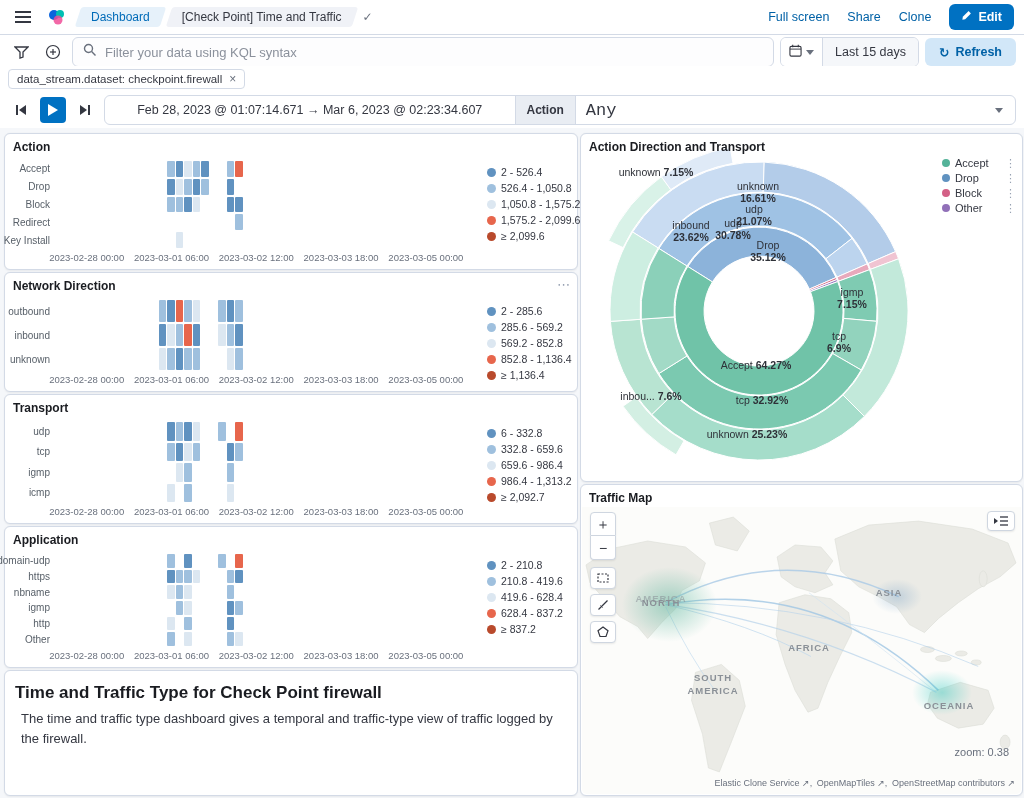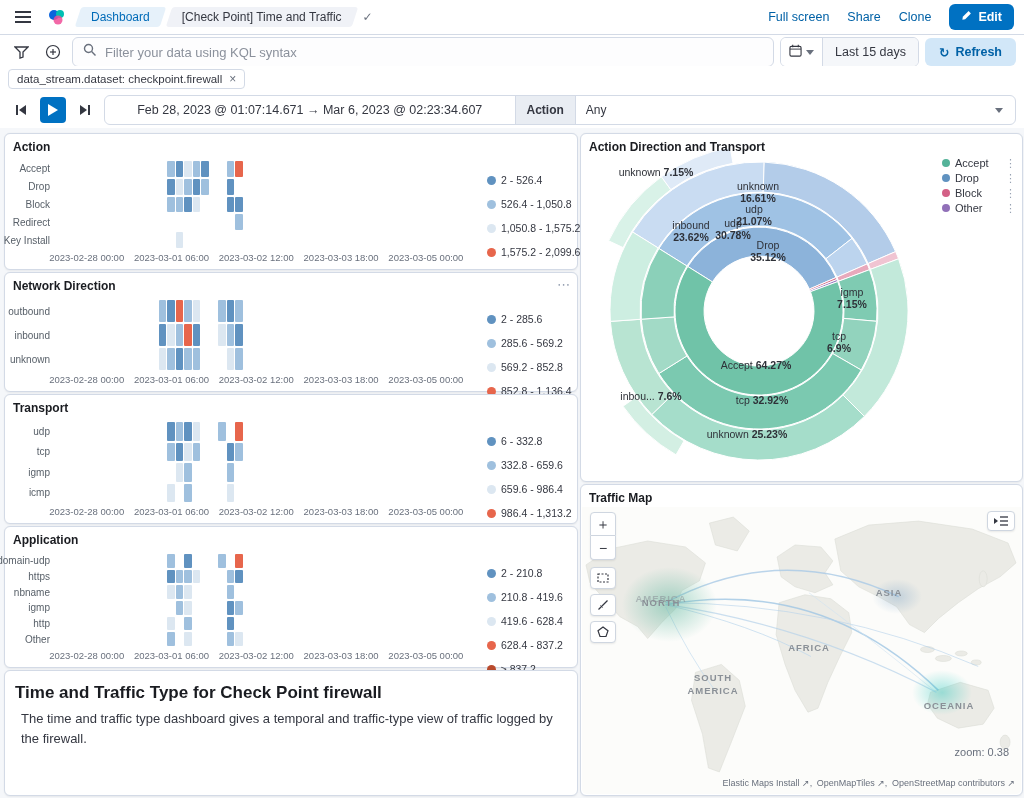--- a/index.html
+++ b/index.html
@@ -45,42 +45,42 @@
   .controls-row{position:absolute;top:92px;left:0;right:0;height:36px;display:flex;align-items:center;
                 padding:0 8px;gap:6px;background:#fff;}
   .ts-btn{width:26px;height:26px;display:flex;align-items:center;justify-content:center;border-radius:4px;}
   .ts-btn.play{background:#0071c2;}
   .controls-box{flex:1;display:flex;align-items:stretch;height:28px;border:1px solid #d3dae6;border-radius:6px;background:#fff;overflow:hidden;}
   .ts-range{flex:0 0 45%;display:flex;align-items:center;justify-content:center;font-size:12.5px;
             border-right:1px solid #d3dae6;white-space:nowrap;color:#343741;}
   .cg{flex:1;display:flex;align-items:center;}
   .cg-label{background:#e9edf3;align-self:stretch;display:flex;align-items:center;padding:0 11px;
             font-size:12px;font-weight:600;border-right:1px solid #d3dae6;}
-  .cg-value{padding:0 10px;font-size:12px;}
+  .cg-value{padding:0 10px;font-size:17px;font-family:Liberation Mono, monospace;}
   .caret{width:0;height:0;border-left:4px solid transparent;border-right:4px solid transparent;
          border-top:5px solid #69707d;display:inline-block;}
   .cg .caret{margin-left:auto;margin-right:12px;}
 
   
   .dashboard{position:absolute;top:128px;left:0;right:0;height:670px;background:#f5f7fa;}
   .panel{position:absolute;background:#fff;border:1px solid #d3dae6;border-radius:6px;
          box-shadow:0 0.8px 1.6px rgba(0,0,0,.06);}
   .panel-title{font-size:12px;font-weight:700;color:#1a1c21;padding:6px 8px 0 8px;}
   .panel-opts{position:absolute;top:4px;right:6px;color:#98a2b3;font-size:13px;letter-spacing:1px;}
 
   
   .hm-body{position:absolute;top:26px;bottom:20px;left:0;right:0;display:flex;}
   .hm-rows{width:52px;display:flex;flex-direction:column;}
   .hm-rowlabel{flex:1;display:flex;align-items:center;justify-content:flex-end;padding-right:7px;
                font-size:10px;color:#586069;white-space:nowrap;}
   .hm-plotwrap{flex:1;position:relative;}
   .hm-plot{position:absolute;inset:0;}
   .hm-cell{position:absolute;width:calc(2% - 1px);border-radius:1px;}
   .hm-legend{width:96px;padding:4px 0 0 6px;box-sizing:border-box;}
-  .hm-legend-item{display:flex;align-items:center;gap:5px;height:16px;margin-top:8px;}
+  .hm-legend-item{display:flex;align-items:center;gap:5px;height:16px;}
   .dot{width:9px;height:9px;border-radius:50%;flex:0 0 auto;}
   .hm-legend-label{font-size:10.5px;color:#343741;white-space:nowrap;}
   .hm-ticks{position:absolute;left:52px;right:96px;bottom:3px;height:14px;}
   .hm-tick{position:absolute;top:0;transform:translateX(-50%);font-size:9.5px;color:#69707d;white-space:nowrap;}
 
   
   .desc-heading{font-size:17px;font-weight:700;color:#1a1c21;margin:12px 10px 6px 10px;}
   .desc-body{font-size:13px;color:#343741;margin:0 16px;line-height:1.5;}
 
   
@@ -662,16 +662,16 @@
             <polygon points="4,6 0,3 0,9" fill="#343741" transform="translate(1,0)"></polygon>
             <g stroke="#343741" stroke-width="1.3">
               <line x1="7" y1="2" x2="15" y2="2"></line>
               <line x1="7" y1="6" x2="15" y2="6"></line>
               <line x1="7" y1="10" x2="15" y2="10"></line>
             </g>
           </svg>
       </button>
 
       <div class="map-zoom-text">zoom: 0.38</div>
-      <div class="map-attrib" id="map-attrib"><span>Elastic Maps Install ↗, </span><span>OpenMapTiles ↗, </span><span>OpenStreetMap contributors ↗</span></div>
+      <div class="map-attrib" id="map-attrib"><span>Elastic Clone Service ↗, </span><span>OpenMapTiles ↗, </span><span>OpenStreetMap contributors ↗</span></div>
     </div>
   </div>
 </div>
 
 </body></html>

